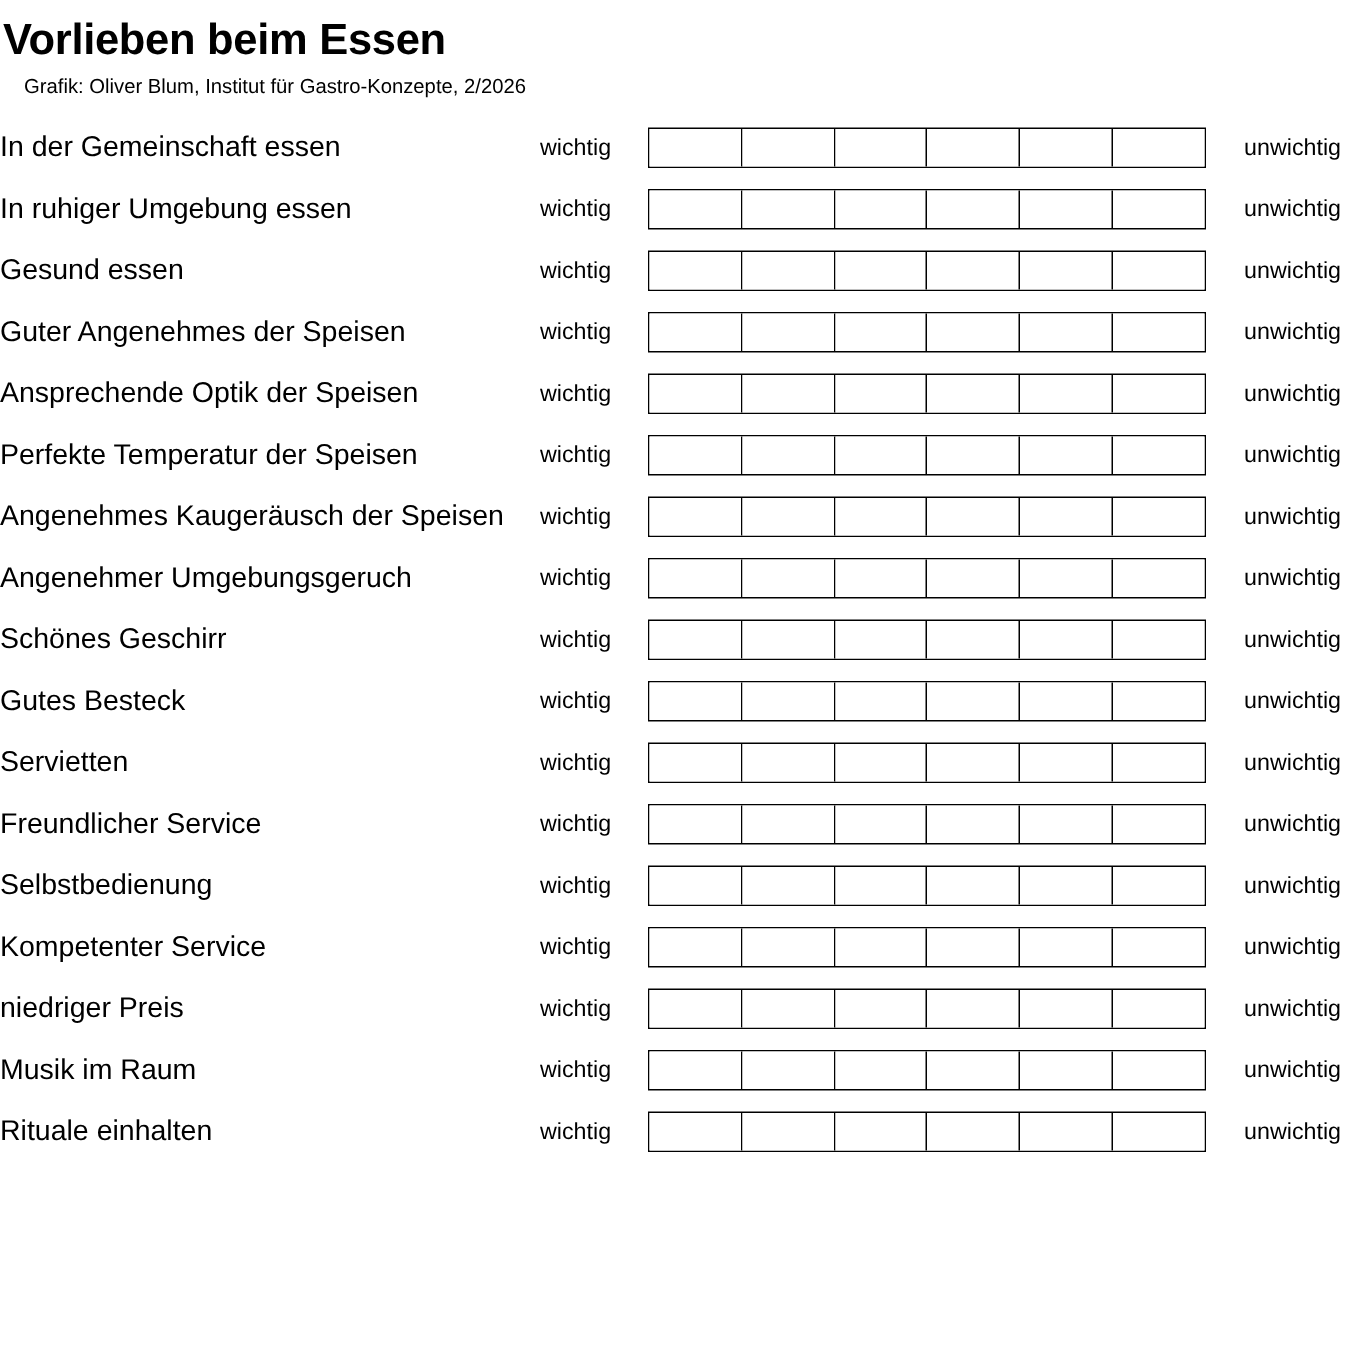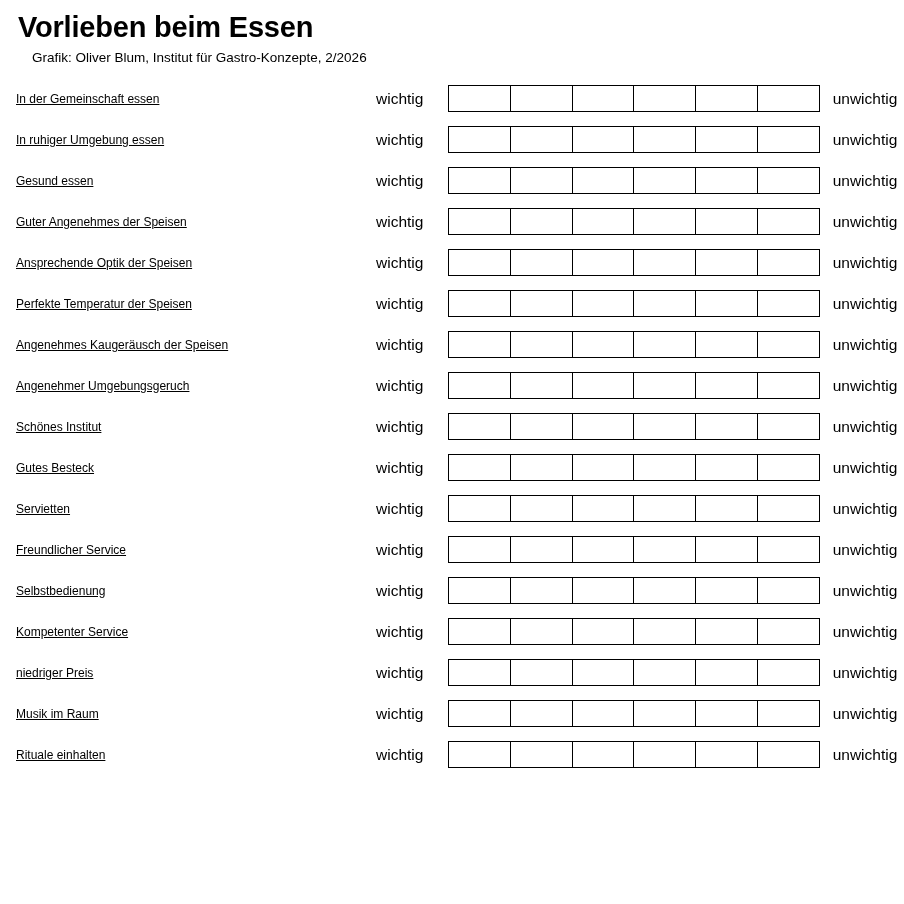--- a/index.html
+++ b/index.html
@@ -12,21 +12,21 @@
     background: #ffffff;
     font-family: "Liberation Sans", sans-serif;
     color: #000000;
     overflow: hidden;
   }
   .page {
     position: relative;
     width: 904px;
     height: 904px;
     box-sizing: border-box;
-    padding: 8px 10px 0 16px;
+    padding: 8px 10px 0 0;
   }
   .title {
     font-size: 29px;
     font-weight: bold;
     letter-spacing: -0.2px;
     margin: 2px 0 0 2px;
     line-height: 34px;
   }
   .subtitle {
     font-size: 13.5px;
@@ -37,38 +37,37 @@
     border-collapse: collapse;
     width: 894px;
     margin-top: 12px;
     table-layout: fixed;
   }
   table.matrix td {
     padding: 0;
     vertical-align: middle;
   }
   .row-label {
-    font-size: 12px;
+    font-size: 19px;
     width: 360px;
     padding-left: 3px;
     white-space: nowrap;
     height: 41px;
-    text-decoration: underline;
   }
   .anchor-left {
     font-size: 15.5px;
     width: 72px;
     text-align: left;
     padding-right: 6px;
     white-space: nowrap;
   }
   .anchor-right {
     font-size: 15.5px;
     width: 90px;
-    text-align: center;
+    text-align: right;
     padding-left: 5px;
     white-space: nowrap;
     margin-left: 12px;
   }
   .scale-cell {
     width: 372px;
   }
   .scale {
     display: flex;
     width: 372px;
@@ -210,21 +209,21 @@
               <div class="box"></div>
               <div class="box"></div>
               <div class="box"></div>
               <div class="box"></div>
               <div class="box"></div>
             </div>
           </td>
           <td class="anchor-right">unwichtig</td>
         </tr>
         <tr>
-          <td class="row-label">Schönes Institut</td>
+          <td class="row-label">Schönes Geschirr</td>
           <td class="anchor-left">wichtig</td>
           <td class="scale-cell">
             <div class="scale">
               <div class="box"></div>
               <div class="box"></div>
               <div class="box"></div>
               <div class="box"></div>
               <div class="box"></div>
               <div class="box"></div>
             </div>

